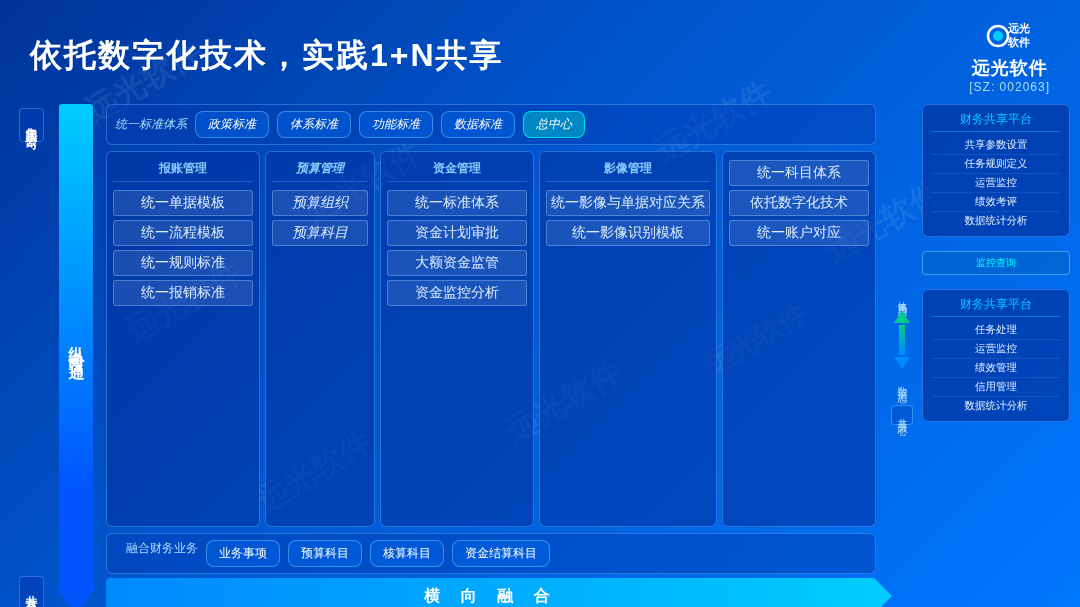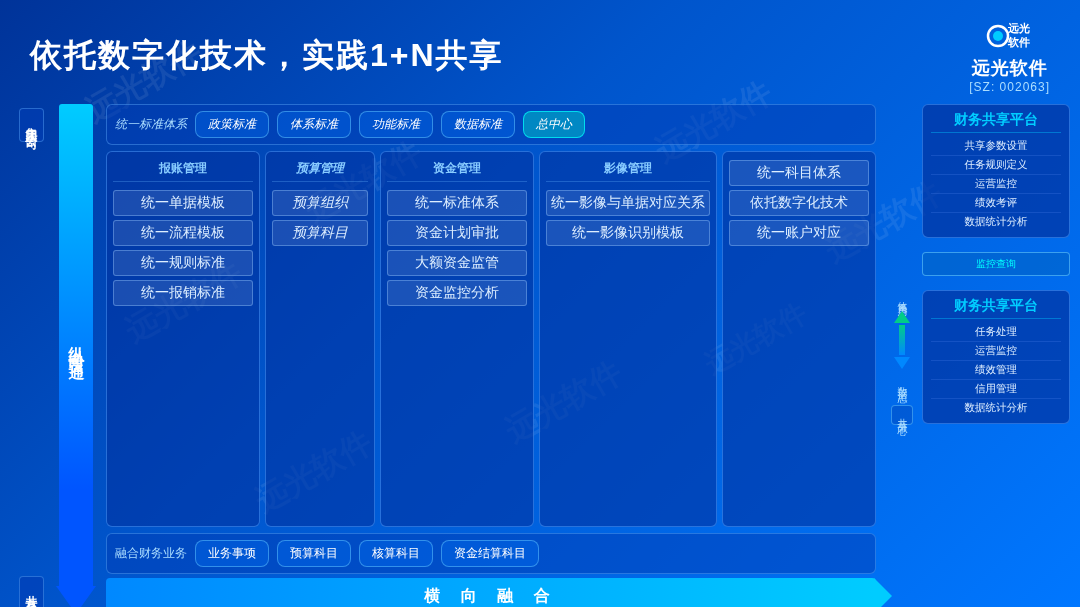--- a/index.html
+++ b/index.html
@@ -152,22 +152,21 @@
       text-align: center;
       white-space: nowrap;
     }
 
     
     .fusion-row {
       background: rgba(0,60,180,0.5);
       border: 1px solid rgba(100,180,255,0.4);
       border-radius: 6px;
       display: flex;
-      align-items: center;
-      padding: 6px 8px;
+      padding: 6px 19px;
       gap: 8px;
     }
     .fusion-arrow {
       background: linear-gradient(to right, #0088ff, #00ccff);
       height: 36px;
       flex: 1;
       border-radius: 4px;
       display: flex;
       align-items: center;
       justify-content: center;
@@ -196,22 +195,22 @@
       gap: 6px;
     }
     .panel-box {
       background: rgba(0,50,160,0.7);
       border: 1px solid rgba(80,160,255,0.5);
       border-radius: 6px;
       padding: 6px 8px;
     }
     .panel-title {
       color: #00ccff;
-      font-size: 14px;
-      font-weight: bold;
+      font-size: 12px;
+      font-weight: normal;
       text-align: center;
       margin-bottom: 4px;
       padding-bottom: 3px;
       border-bottom: 1px solid rgba(0,200,255,0.4);
     }
     .panel-item {
       color: #ddeeff;
       font-size: 10.5px;
       padding: 2px 4px;
       text-align: center;

